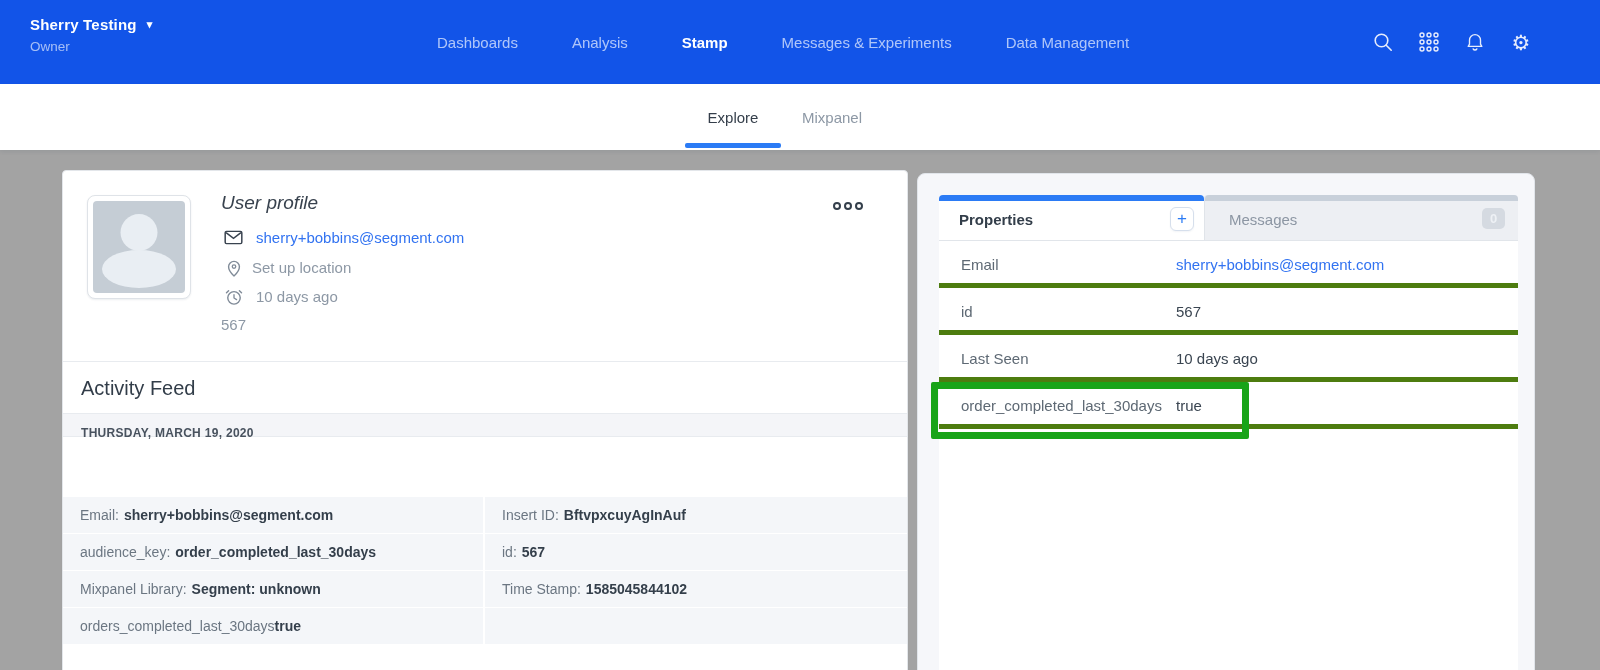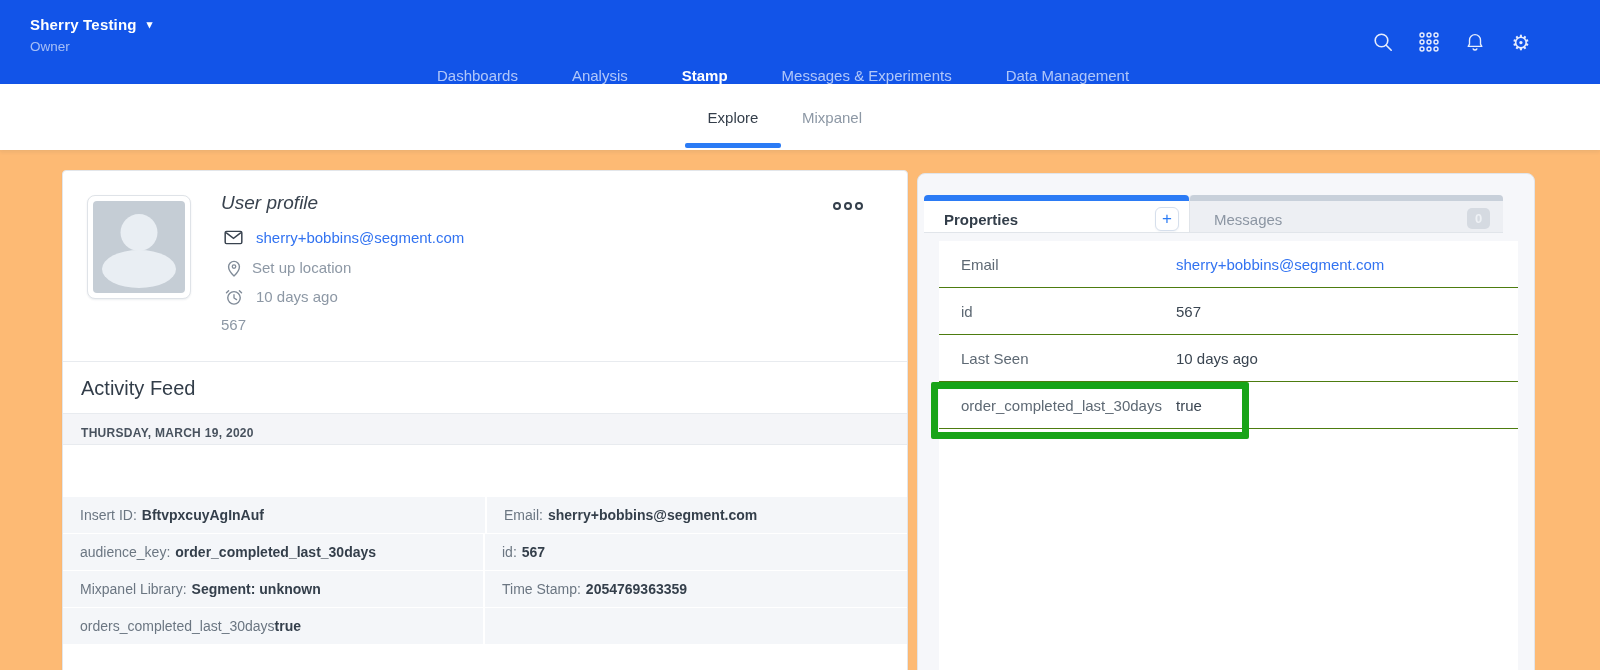--- a/index.html
+++ b/index.html
@@ -1,25 +1,25 @@
 <!DOCTYPE html>
 <html><head>
 <meta charset="utf-8">
 <style>
   * { margin:0; padding:0; box-sizing:border-box; }
   body { font-family:"Liberation Sans", sans-serif; }
-  .canvas { position:relative; width:1600px; height:670px; overflow:hidden; background:#fdba74; }
+  .canvas { position:relative; width:1600px; height:670px; overflow:hidden; background:#a3a3a3; }
 
   
   .navbar { position:absolute; left:0; top:0; width:1600px; height:84px; background:#1254e8; }
   .brand { position:absolute; left:30px; top:16px; color:#fff; cursor:pointer; }
   .brand-top { font-size:15px; font-weight:bold; letter-spacing:.2px; display:flex; align-items:center; gap:10px; }
   .brand-caret { font-size:11px; color:#fff; }
   .brand-role { margin-top:6px; font-size:13.5px; color:rgba(255,255,255,.62); }
-  .nav-items { position:absolute; left:437px; top:0; height:84px; display:flex; align-items:flex-end; gap:54px; }
+  .nav-items { position:absolute; left:437px; top:0; height:84px; display:flex; align-items:center; gap:54px; }
   .nav-item { font-size:15px; color:rgba(228,236,255,.75); cursor:pointer; white-space:nowrap; }
   .nav-item.active { color:#ffffff; font-weight:bold; }
   .nav-icons { position:absolute; right:68px; top:0; height:84px; display:flex; align-items:center; gap:24px; }
   .nav-icons .nicon { width:22px; height:22px; display:flex; align-items:center; justify-content:center; cursor:pointer; }
   .gear-glyph { font-size:21px; color:#e6ecfc; line-height:1; }
 
   
   .tabbar { position:absolute; left:0; top:84px; width:1600px; height:66px; background:#ffffff; box-shadow:0 2px 4px rgba(25,45,80,.08); }
   .tab-explore { position:absolute; left:685px; top:25px; width:96px; text-align:center; font-size:15px; color:#343e4a; font-weight:500; cursor:pointer; }
   .tab-cohorts { position:absolute; left:802px; top:25px; font-size:15px; color:#8d98a5; cursor:pointer; }
@@ -39,52 +39,52 @@
   .p-row-seen  { left:160px; top:115px; }
   .p-email { font-size:15px; color:#3273f1; cursor:pointer; }
   .p-gray { font-size:15px; color:#8d98a5; }
   .p-id { position:absolute; left:158px; top:145px; font-size:15px; color:#8d98a5; }
   .ellipsis { position:absolute; left:770px; top:31px; display:flex; gap:3px; cursor:pointer; }
   .ellipsis i { width:8px; height:8px; border:2px solid #343f4b; border-radius:50%; }
 
   .section-split { position:absolute; left:0; top:190px; width:100%; border-top:1px solid #e8ebef; }
   .activity-title { position:absolute; left:18px; top:206px; font-size:20px; color:#323d49; }
 
-  .date-band { position:absolute; left:0; top:242px; width:100%; height:32px; background:#f4f5f8; border-top:1px solid #e8ebef; border-bottom:1px solid #e8ebef; line-height:38px; padding-left:18px; font-size:12px; font-weight:bold; color:#48525e; letter-spacing:.3px; }
+  .date-band { position:absolute; left:0; top:242px; width:100%; height:24px; background:#f4f5f8; border-top:1px solid #e8ebef; border-bottom:1px solid #e8ebef; line-height:38px; padding-left:18px; font-size:12px; font-weight:bold; color:#48525e; letter-spacing:.3px; }
 
   .event-row { position:absolute; left:0; top:282px; width:100%; height:43px; border-bottom:1px solid #e8ebef; cursor:pointer; }
   .event-time { position:absolute; left:18px; top:12px; font-size:15px; color:#39434f; }
   .event-dot { position:absolute; left:96px; top:13px; }
   .event-name { position:absolute; left:120px; top:12px; font-size:15px; color:#5d6873; }
   .event-chevron { position:absolute; right:24px; top:17px; }
 
   .details-table { position:absolute; left:0; top:326px; width:100%; }
   .d-row { display:flex; gap:2px; margin-bottom:1px; }
   .d-cell { background:#f4f6f9; height:36px; line-height:36px; padding-left:17px; font-size:14px; color:#6b7682; white-space:nowrap; overflow:hidden; }
   .d-cell.left { width:420px; }
   .d-cell.right { flex:1; }
   .d-label { margin-right:5px; }
   .d-label.nogap { margin-right:0; }
   .d-value { font-weight:bold; color:#343f4b; }
 
   
   .props-wrapper { position:absolute; left:917px; top:173px; width:618px; height:540px; background:#f6f7fa; border:1px solid #e1e5ea; border-radius:8px; }
-  .ptab-strip { position:absolute; left:6px; top:21px; width:579px; height:38px; border-bottom:1px solid #e1e5ea; display:flex; }
+  .ptab-strip { position:absolute; left:21px; top:21px; width:579px; height:46px; border-bottom:1px solid #e1e5ea; display:flex; }
   .ptab { position:relative; height:100%; cursor:pointer; }
   .ptab-properties { width:265px; background:#fff; border-radius:4px 4px 0 0; }
   .ptab-properties::before { content:""; position:absolute; left:0; top:0; width:100%; height:6px; background:#2b7bf5; border-radius:4px 4px 0 0; }
   .ptab-prop-label { position:absolute; left:20px; top:16px; font-size:15px; font-weight:bold; color:#333e4a; }
   .plus-btn { position:absolute; right:10px; top:12px; width:24px; height:24px; background:#fff; border:1px solid #d6dfec; border-radius:6px; color:#2b7bf5; font-size:17px; line-height:21px; text-align:center; cursor:pointer; box-shadow:0 1px 2px rgba(30,60,120,.06); }
   .ptab-messages { flex:1; background:#edeff3; border-left:1px solid #e0e4e9; border-radius:4px 4px 0 0; }
   .ptab-messages::before { content:""; position:absolute; left:0; top:0; width:100%; height:6px; background:#c8d0da; border-radius:4px 4px 0 0; }
   .ptab-msg-label { position:absolute; left:24px; top:16px; font-size:15px; color:#8c96a3; }
   .msg-badge { position:absolute; right:13px; top:13px; min-width:23px; height:21px; background:#d5dae1; border-radius:5px; color:#eef1f5; font-size:13px; font-weight:bold; text-align:center; line-height:21px; }
 
   .ptable { position:absolute; left:21px; top:67px; width:579px; height:459px; background:#fff; }
-  .pt-row { position:relative; height:47px; border-bottom:1px solid #4d7c0f; }
+  .pt-row { position:relative; height:47px; border-bottom:5px solid #4d7c0f; }
   .pt-label { position:absolute; left:22px; top:0; line-height:47px; font-size:15px; color:#5e6974; }
   .pt-value { position:absolute; left:237px; top:0; line-height:47px; font-size:15px; color:#3a4551; }
   .pt-value.link { color:#3273f1; cursor:pointer; }
 
   .green-box { position:absolute; left:13px; top:208px; width:318px; height:57px; border:7px solid #18a418; border-radius:2px; z-index:6; pointer-events:none; }
 
   svg { display:block; }
 </style>
 </head>
 <body>
@@ -197,30 +197,30 @@
       </div>
 
     <div class="section-split"></div>
     <div class="activity-title">Activity Feed</div>
 
     <div class="date-band">THURSDAY, MARCH 19, 2020</div>
 
 
     <div class="details-table">
       <div class="d-row">
+        <div class="d-cell left"><span class="d-label">Email:</span><span class="d-value">sherry+bobbins@segment.com</span></div>
         <div class="d-cell right"><span class="d-label">Insert ID:</span><span class="d-value">BftvpxcuyAgInAuf</span></div>
-        <div class="d-cell left"><span class="d-label">Email:</span><span class="d-value">sherry+bobbins@segment.com</span></div>
       </div>
       <div class="d-row">
         <div class="d-cell left"><span class="d-label">audience_key:</span><span class="d-value">order_completed_last_30days</span></div>
         <div class="d-cell right"><span class="d-label">id:</span><span class="d-value">567</span></div>
       </div>
       <div class="d-row">
         <div class="d-cell left"><span class="d-label">Mixpanel Library:</span><span class="d-value">Segment: unknown</span></div>
-        <div class="d-cell right"><span class="d-label">Time Stamp:</span><span class="d-value">2054769363359</span></div>
+        <div class="d-cell right"><span class="d-label">Time Stamp:</span><span class="d-value">1585045844102</span></div>
       </div>
       <div class="d-row">
         <div class="d-cell left"><span class="d-label nogap">orders_completed_last_30days</span><span class="d-value">true</span></div>
         <div class="d-cell right"><span class="d-label nogap"></span><span class="d-value"></span></div>
       </div>
     </div>
   </section>
 
   <section class="props-wrapper">
     <div class="ptab-strip">

